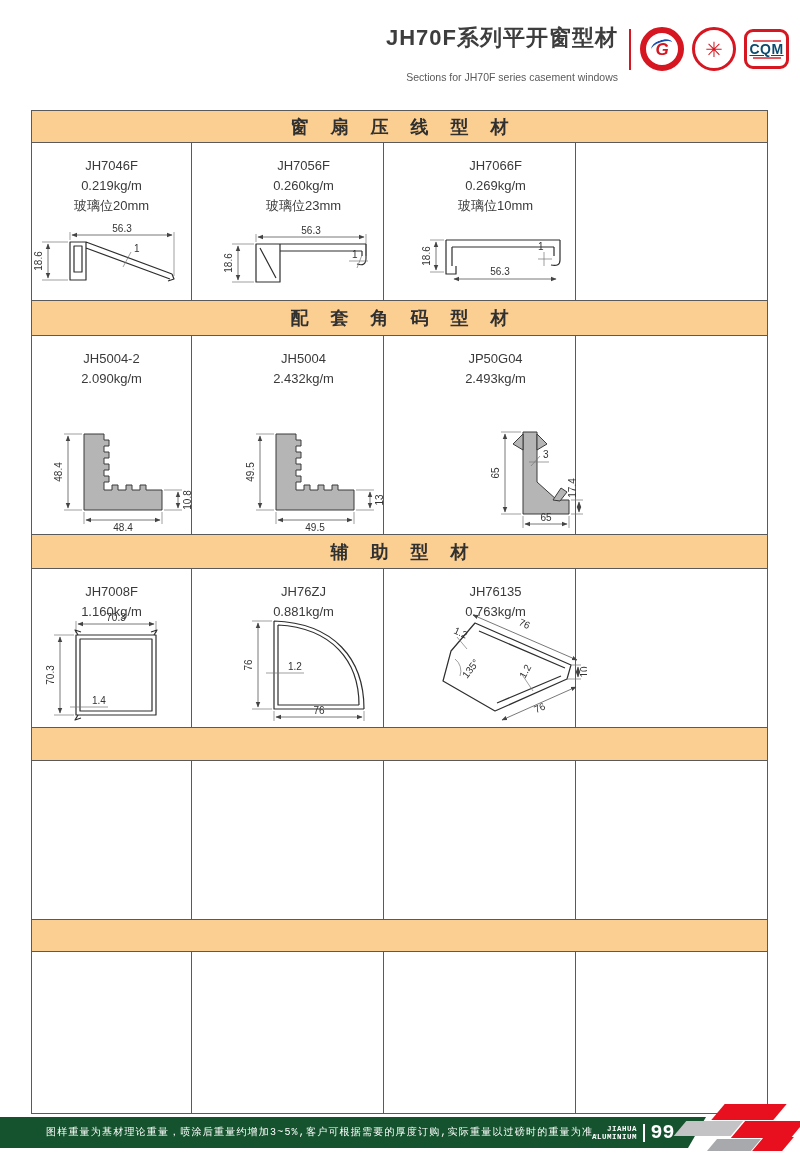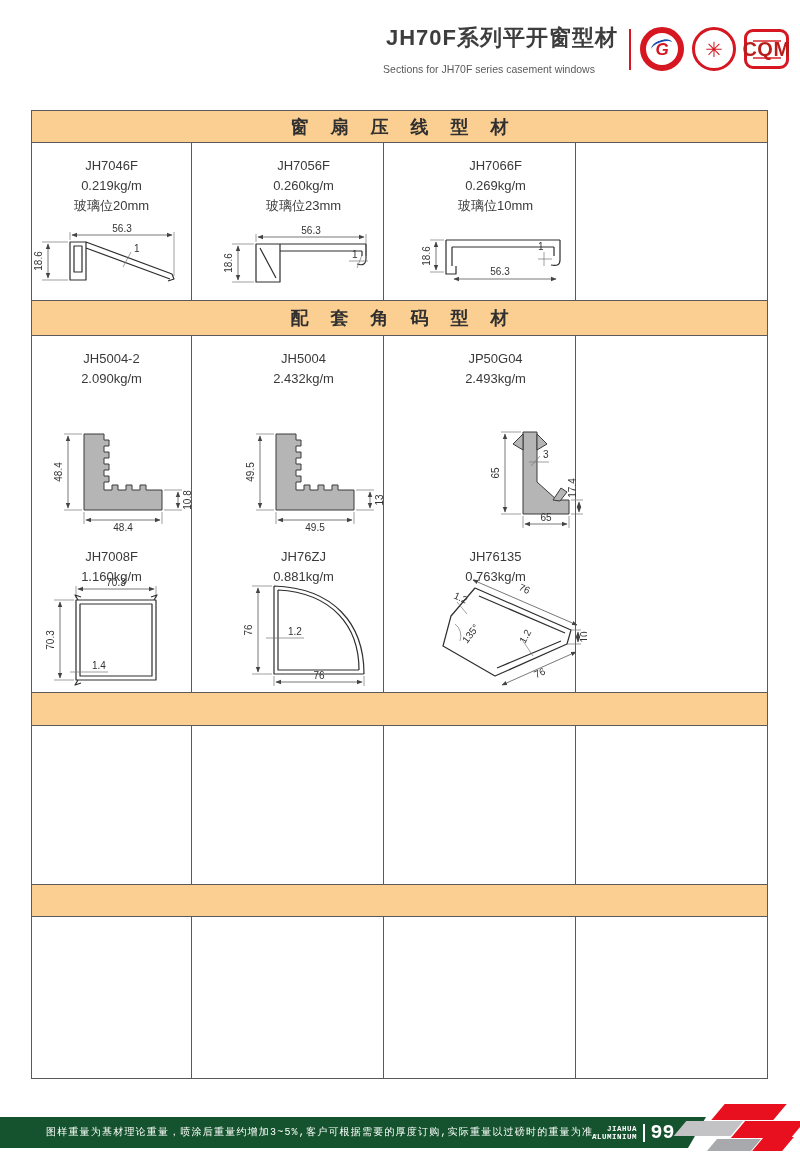--- a/index.html
+++ b/index.html
@@ -2,32 +2,32 @@
 <html><head>
 <meta charset="utf-8">
 <style>
   html,body{margin:0;padding:0;background:#fff;}
   body{font-family:"Liberation Sans","DejaVu Sans",sans-serif;}
   .page{position:relative;width:800px;height:1167px;background:#fff;overflow:hidden;}
 
   
   .title-block{position:absolute;left:360px;top:25px;width:258px;text-align:right;}
   .title{font-size:22px;font-weight:bold;color:#3d3d3d;letter-spacing:1px;line-height:26px;}
-  .subtitle{font-size:10.5px;color:#5a5a5a;margin-top:12px;text-align:center;}
+  .subtitle{font-size:10.5px;color:#5a5a5a;margin-top:20px;}
   .hdr-divider{position:absolute;left:629px;top:29px;width:2px;height:41px;background:#d61620;}
   .logos{position:absolute;left:640px;top:27px;display:flex;gap:8px;align-items:center;}
   .logo-circle{width:44px;height:44px;border-radius:50%;background:#fff;display:flex;align-items:center;justify-content:center;box-sizing:border-box;}
   .logo-gb{border:6px solid #d61620;position:relative;}
   .logo-gb .g{font-size:17px;font-weight:bold;font-style:italic;color:#d61620;line-height:1;}
   .logo-gb .swoosh{position:absolute;left:5px;top:7px;width:22px;height:10px;border-top:2px solid #1a4fae;border-radius:50%;transform:rotate(-18deg);}
   .logo-emblem{border:3px solid #d61620;}
   .logo-emblem .star{color:#d61620;font-size:21px;line-height:1;}
   .logo-cqm{width:45px;height:40px;border:3px solid #d61620;border-radius:9px;box-sizing:border-box;background:#fff;display:flex;flex-direction:column;align-items:center;justify-content:center;}
   .logo-cqm .bar{width:28px;height:2px;background:#d61620;opacity:.7;}
-  .logo-cqm .cqm{font-size:20px;font-weight:bold;color:#b91c1c;letter-spacing:.5px;line-height:15px;}
+  .logo-cqm .cqm{font-size:14px;font-weight:bold;color:#0c4a6e;letter-spacing:.5px;line-height:15px;text-decoration:underline;}
 
   
   .catalog{position:absolute;left:31px;top:110px;width:737px;border:1px solid #5a5a5a;box-sizing:border-box;}
   .band{background:#fbce92;border-top:1px solid #5a5a5a;border-bottom:1px solid #5a5a5a;display:flex;align-items:center;justify-content:center;box-sizing:border-box;}
   .band span{font-size:18px;font-weight:bold;color:#303030;letter-spacing:22px;text-indent:22px;white-space:nowrap;}
   .band:first-child{border-top:none;}
   .prow{display:flex;gap:32px;}
   .cell{flex:1 1 0;border-right:1px solid #5a5a5a;position:relative;text-align:center;box-sizing:border-box;padding-top:13px;}
   .cell:last-child{border-right:none;}
   .code,.weight,.glass{font-size:13px;color:#3a3a3a;line-height:20px;}
@@ -202,20 +202,23 @@
           <line class="el" x1="124" y1="40" x2="144" y2="40"></line>
           <text class="dt" x="138" y="36">3</text>
           <path class="el" d="M166,78 H178 M166,92 H178"></path>
           <line class="dl" x1="174" y1="80" x2="174" y2="90" marker-start="url(#ar)" marker-end="url(#ar)"></line>
           <text class="dt" text-anchor="middle" transform="rotate(-90 168 66)" x="168" y="69">17.4</text>
         </svg>
       </div>
       <div class="cell"></div>
     </div>
 
+    <div class="band b3">
+      <span>辅助型材</span>
+    </div>
 
     <div class="prow rw3">
       <div class="cell">
         <div class="code">JH7008F</div>
         <div class="weight">1.160kg/m</div>
         <svg class="drawing" width="176" height="112" viewBox="0 0 176 112">
           <path class="el" d="M52,20 V8 M132,20 V8"></path>
           <line class="dl" x1="54" y1="11" x2="130" y2="11" marker-start="url(#ar)" marker-end="url(#ar)"></line>
           <text class="dt" x="92" y="8" text-anchor="middle">70.3</text>
           <path class="el" d="M50,22 H30 M50,102 H30"></path>

